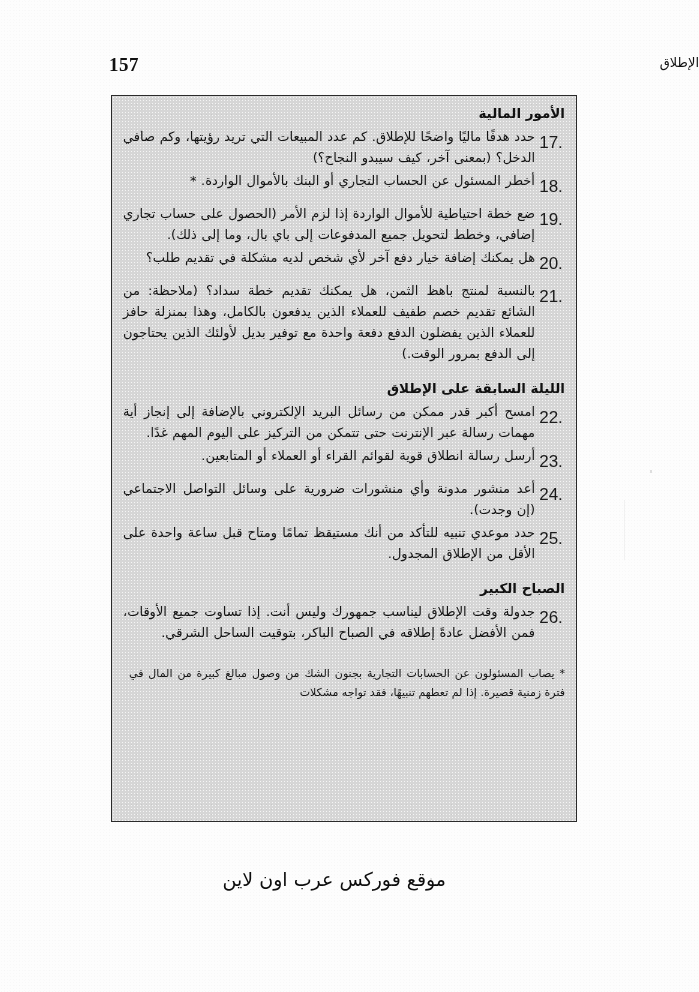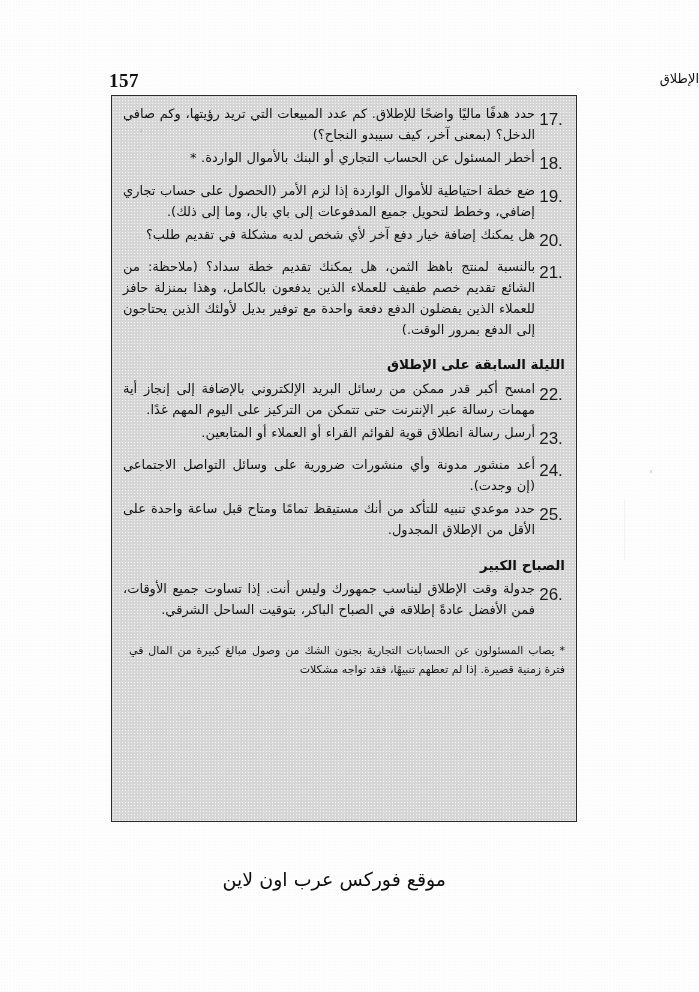--- a/index.html
+++ b/index.html
@@ -25,21 +25,21 @@
     background-image:
       radial-gradient(rgba(0,0,0,0.020) 0.6px, transparent 0.7px),
       radial-gradient(rgba(0,0,0,0.015) 0.5px, transparent 0.6px);
     background-size: 3px 3px, 5px 5px;
     background-position: 0 0, 2px 3px;
   }
 
   
   .running-head {
     position: absolute;
-    top: 68px;
+    top: 52px;
     left: 0;
     right: 0;
     height: 30px;
   }
   .folio {
     position: absolute;
     left: 109px;
     top: 2px;
     font-family: "Liberation Serif", "DejaVu Serif", serif;
     font-weight: bold;
@@ -175,20 +175,21 @@
 
 <div class="page">
 
   <div class="running-head">
     <div class="folio">157</div>
     <div class="head-title">الإطلاق</div>
   </div>
 
   <div class="checklist-box">
 
+  <div class="section-head">الأمور المالية</div>
       <ol class="items">
         <li class="item">
           <span class="item-num">17.</span>
           <span class="item-text">حدد هدفًا ماليًا واضحًا للإطلاق. كم عدد المبيعات التي تريد رؤيتها، وكم صافي الدخل؟ (بمعنى آخر، كيف سيبدو النجاح؟)</span>
         </li>
         <li class="item">
           <span class="item-num">18.</span>
           <span class="item-text">أخطر المسئول عن الحساب التجاري أو البنك بالأموال الواردة. *</span>
         </li>
         <li class="item">

